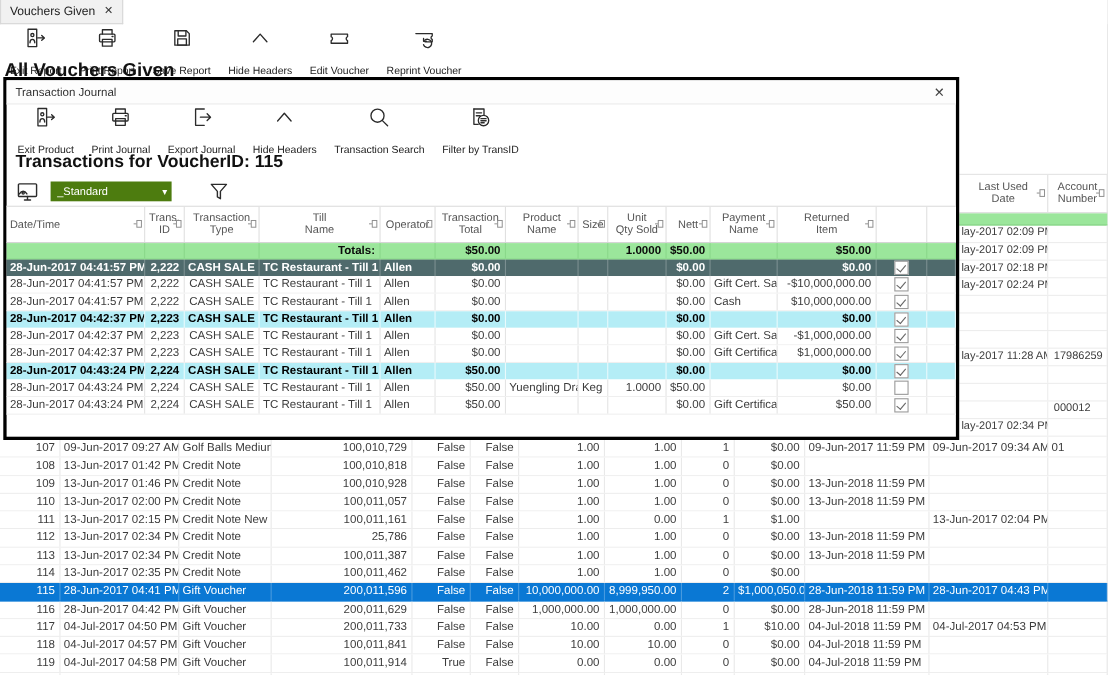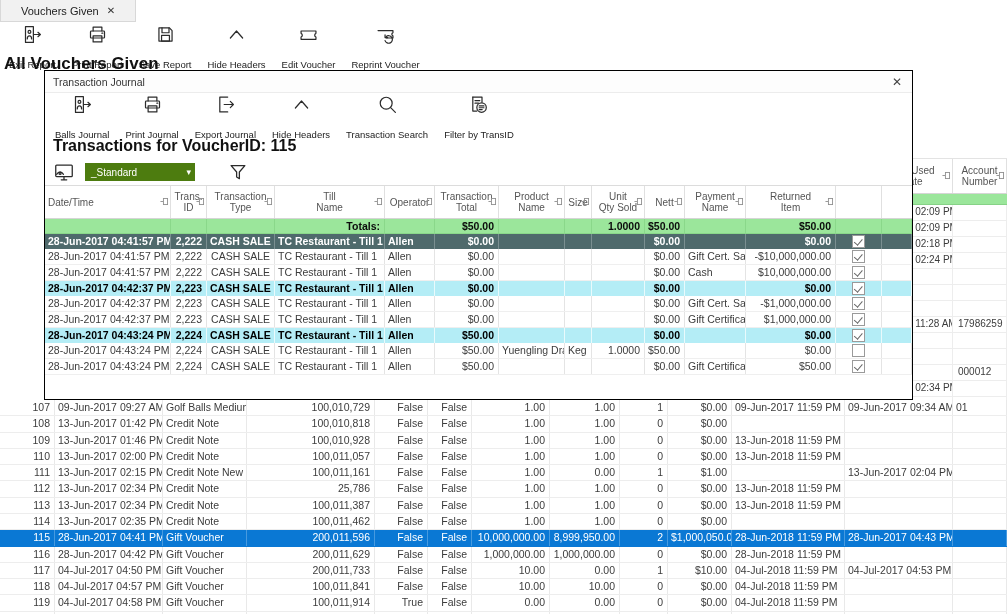--- a/index.html
+++ b/index.html
@@ -2,21 +2,21 @@
 <html><head>
 <meta charset="utf-8">
 <style>
   html,body{margin:0;padding:0;background:#cfcfcf;}
   .screen{position:relative;width:1007px;height:614px;background:#fff;overflow:hidden;
     font-family:"Liberation Sans","DejaVu Sans",sans-serif;color:#3c3c3c;}
 
   
   .tabbar{position:absolute;left:0;top:0;width:100%;height:22px;background:#fff;}
   .tab{position:absolute;left:0;top:0;height:21px;display:flex;align-items:center;gap:8px;
-    padding:0 20px;background:#f1f1f1;border:1px solid #d8d8d8;border-top:none;font-size:11px;color:#222;}
+    padding:0 8px;background:#f1f1f1;border:1px solid #d8d8d8;border-top:none;font-size:11px;color:#222;}
   .tabx{font-size:10px;font-weight:bold;color:#333;cursor:pointer;}
 
   
   .toolbar{display:flex;align-items:flex-start;}
   #main-toolbar{position:absolute;left:0;top:23px;height:34px;padding-left:1px;}
   .tbtn{display:flex;flex-direction:column;align-items:center;gap:14px;padding:1px 8px;cursor:pointer;}
   .tbtn .ic{width:21px;height:21px;display:block;}
   .tbtn .lb{font-size:9.5px;color:#222;white-space:nowrap;}
   .tbtn.hl{border:2px solid #6a6cc8;padding:3px 7px;margin-top:-4px;}
   svg.lineic{stroke:#2b2b2b;fill:none;stroke-width:1.4;stroke-linecap:round;stroke-linejoin:round;}
@@ -39,21 +39,21 @@
   .bottom-table{position:absolute;left:0;top:400px;width:1007px;height:214px;overflow:hidden;font-size:10.5px;}
   .bt-row{display:grid;grid-template-columns:55px 108px 84px 128px 53px 44px 78px 70px 48px 64px 113px 108px 54px;
     height:15.29px;line-height:14.5px;border-bottom:1px solid #ededed;background:#fff;cursor:pointer;}
   .bt-row .c{overflow:hidden;white-space:nowrap;border-right:1px solid #e9e9e9;padding:0 3px;}
   .bt-row .c.r{text-align:right;padding-right:4px;}
   .bt-row.sel{background:#0a78d4;color:#fff;border-bottom-color:#0a78d4;}
   .bt-row.sel .c{border-right-color:rgba(255,255,255,.25);}
 
   
   .modal{position:absolute;left:3px;top:70px;width:869px;height:330px;background:#fff;
-    border:1px solid #000000;box-sizing:border-box;display:flex;flex-direction:column;z-index:5;margin-left:41px;}
+    border:3px solid #000000;box-sizing:border-box;display:flex;flex-direction:column;z-index:5;}
   .m-titlebar{height:21px;border-bottom:1px solid #ececec;display:flex;align-items:center;
     font-size:10.5px;color:#333;padding:0 10px 0 8px;background:#fdfdfd;flex:0 0 auto;}
   .m-close{margin-left:auto;font-size:12px;color:#444;cursor:pointer;}
   #modal-toolbar{height:42px;padding-left:2px;flex:0 0 auto;}
   .m-heading{font-size:16px;font-weight:bold;color:#111;padding:2px 0 0 8px;height:22px;flex:0 0 auto;}
   .m-controls{display:flex;align-items:center;height:26px;flex:0 0 auto;}
   .icon-btn{width:22px;height:22px;display:inline-block;cursor:pointer;}
   #layout-icon{margin-left:8px;}
   #funnel-icon{margin-left:32px;}
   .m-select{margin-left:10px;width:100px;height:18px;background:#4d7c0f;color:#fff;font-size:10px;
@@ -438,21 +438,21 @@
       <span class="m-close">✕</span>
     </div>
     <div class="toolbar" id="modal-toolbar">
         <div class="tbtn">
           <span class="ic"><svg class="lineic" width="21" height="21" viewBox="0 0 24 24">
               <rect x="4" y="3" width="9" height="18"></rect>
               <circle cx="8.5" cy="9" r="1.6"></circle>
               <path d="M6 17c0-2 1.1-3.5 2.5-3.5S11 15 11 17"></path>
               <path d="M14 12h7M18.2 9.5l2.8 2.5-2.8 2.5"></path>
             </svg></span>
-          <span class="lb">Balls Journal</span>
+          <span class="lb">Exit Product</span>
         </div>
         <div class="tbtn">
           <span class="ic"><svg class="lineic" width="21" height="21" viewBox="0 0 24 24">
               <path d="M7 8V3.5h10V8"></path>
               <rect x="4" y="8" width="16" height="8" rx="1"></rect>
               <rect x="7" y="13.5" width="10" height="7"></rect>
               <path d="M17 10.5h1"></path>
             </svg></span>
           <span class="lb">Print Journal</span>
         </div>

